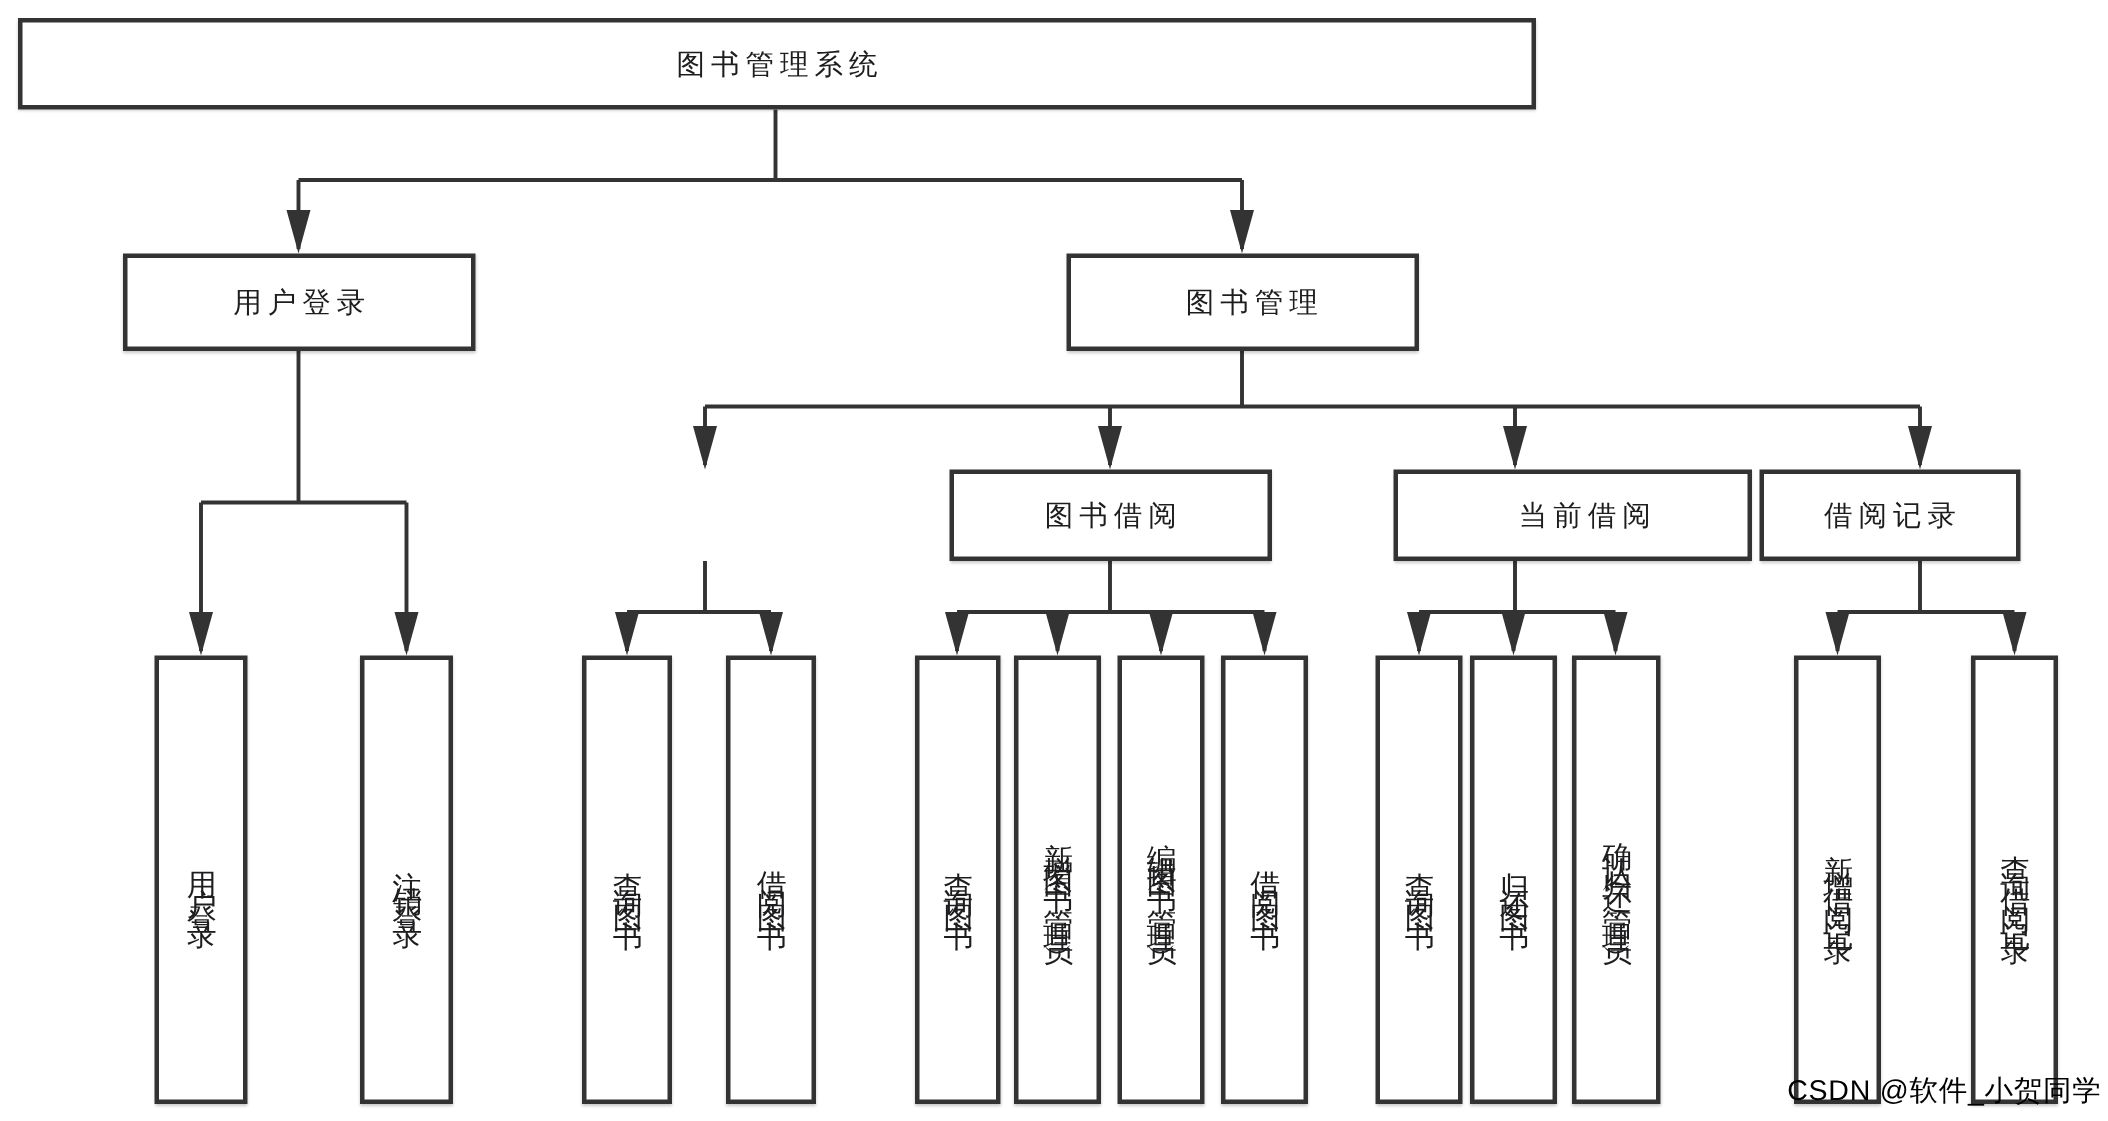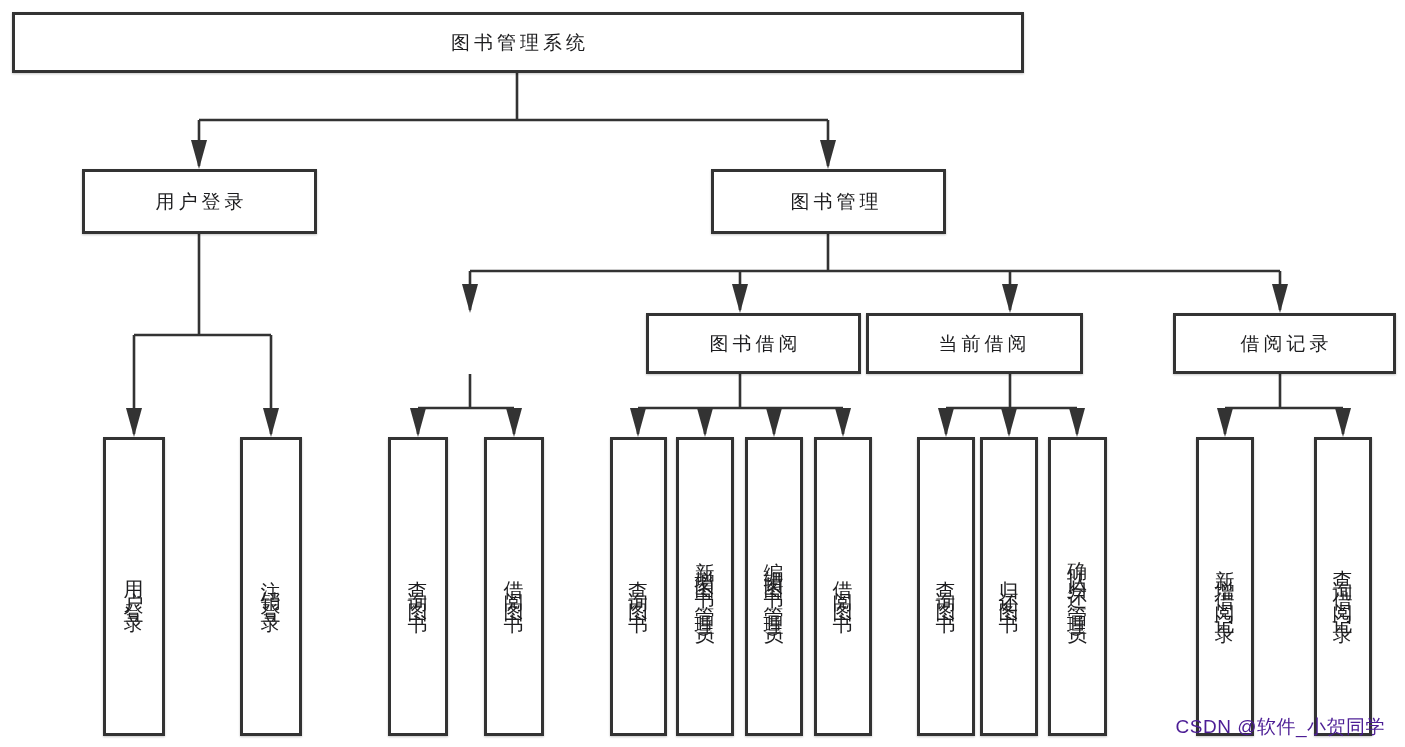--- a/index.html
+++ b/index.html
@@ -47,25 +47,25 @@
     font-size: 20px;
     letter-spacing: 11px;
     line-height: 1;
     white-space: nowrap;
   }
   .vbox.long > span {
     letter-spacing: 9px;
   }
   .watermark {
     position: absolute;
-    right: 20px;
+    right: 4px;
     top: 714px;
     font-size: 19px;
     letter-spacing: 0.5px;
-    color: #4c1d95;
+    color: #000000;
     z-index: 5;
     white-space: nowrap;
   }
 </style>
 </head>
 <body>
 
 <div class="canvas">
 
   <svg class="wires" width="1405" height="747" viewBox="0 0 1405 747">
@@ -105,27 +105,27 @@
     <span>图书管理系统</span>
   </div>
 
   <div class="node hbox" style="left:82px; top:169px; width:235px; height:65px;">
     <span>用户登录</span>
   </div>
   <div class="node hbox" style="left:711px; top:169px; width:235px; height:65px;padding-left:12px;">
     <span>图书管理</span>
   </div>
 
-  <div class="node hbox" style="left:633px; top:313px; width:215px; height:61px;margin-left:13px;">
+  <div class="node hbox" style="left:633px; top:313px; width:215px; height:61px;">
     <span>图书借阅</span>
   </div>
-  <div class="node hbox" style="left:866px; top:313px; width:217px; height:61px;padding-left:16px;">
+  <div class="node hbox" style="left:929px; top:313px; width:239px; height:61px;padding-left:16px;">
     <span>当前借阅</span>
   </div>
-  <div class="node hbox" style="left:1173px; top:313px; width:223px; height:61px;">
+  <div class="node hbox" style="left:1173px; top:313px; width:174px; height:61px;">
     <span>借阅记录</span>
   </div>
 
   <div class="node vbox" style="left:103px; top:437px; width:62px; height:299px;">
     <span>用户登录</span>
   </div>
   <div class="node vbox" style="left:240px; top:437px; width:62px; height:299px;">
     <span>注销登录</span>
   </div>
 

